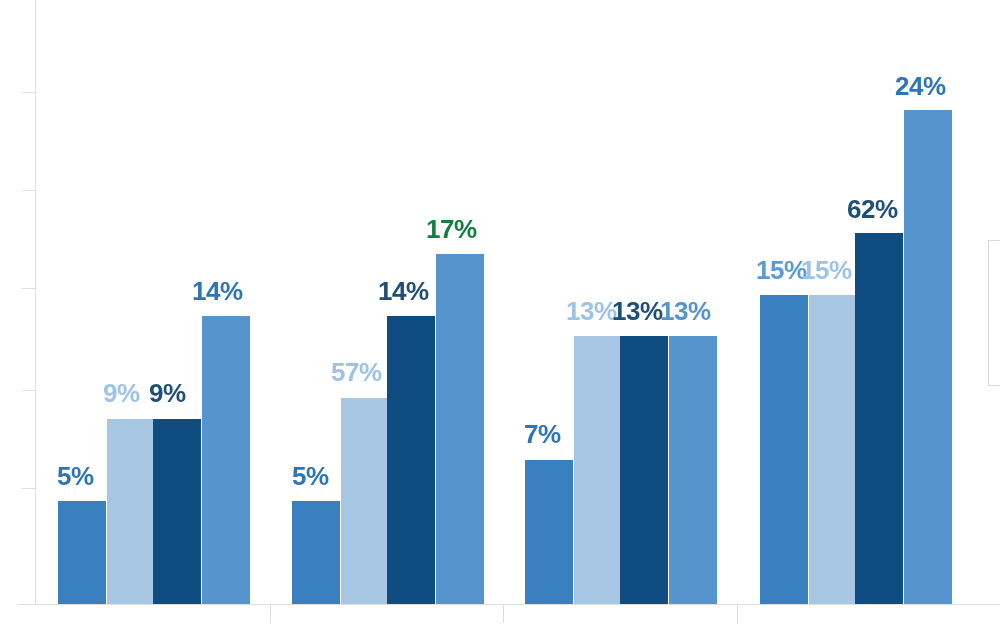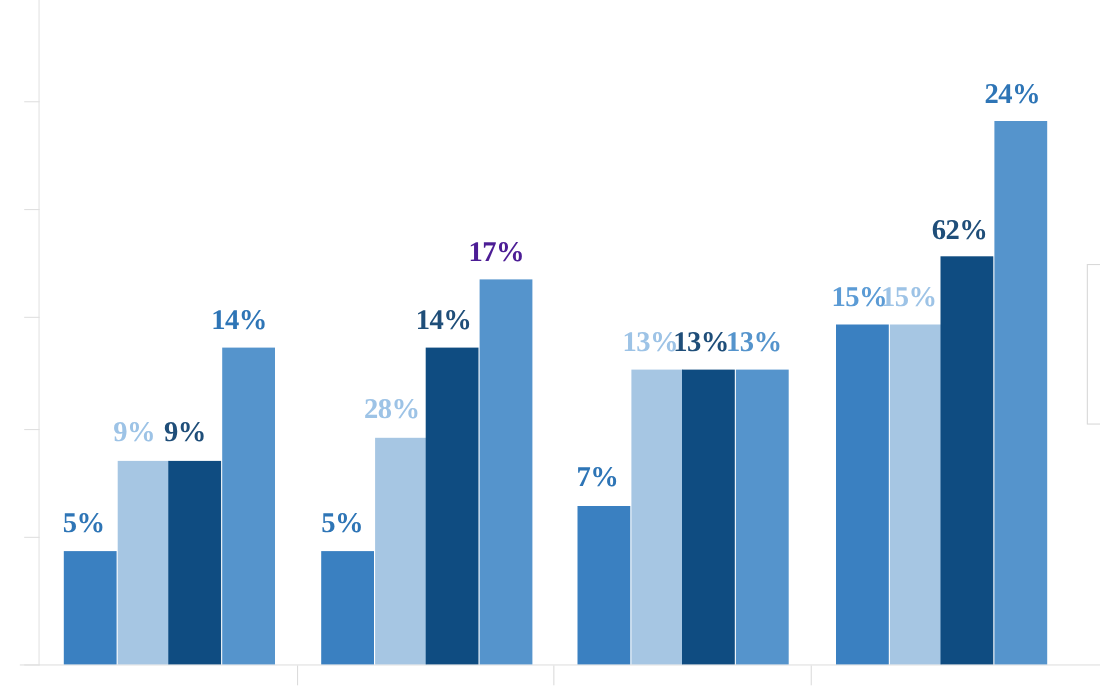--- a/index.html
+++ b/index.html
@@ -63,21 +63,21 @@
   }
 
   .bar {
     position: absolute;
     bottom: 21px; 
     box-sizing: border-box;
   }
 
   .bar-label {
     position: absolute;
-    font-family: Liberation Serif, serif;
+    font-family: Liberation Sans, sans-serif;
     font-weight: bold;
     font-size: 26px;
     letter-spacing: -0.5px;
     white-space: nowrap;
     line-height: 1;
   }
 
   
   .legend-box {
     position: absolute;
@@ -115,25 +115,25 @@
       <div class="bar-label" style="left: 57px; top: 463px; color: rgb(46, 117, 182);">5%</div>
       <div class="bar" style="left: 107px; width: 47px; height: 185.4px; background: rgb(166, 198, 227);"></div>
       <div class="bar-label" style="left: 103px; top: 380px; color: rgb(157, 195, 230);">9%</div>
       <div class="bar" style="left: 153px; width: 48px; height: 185.4px; background: rgb(15, 76, 129);"></div>
       <div class="bar-label" style="left: 149px; top: 380px; color: rgb(31, 78, 121);">9%</div>
       <div class="bar" style="left: 202px; width: 48px; height: 288.4px; background: rgb(85, 148, 204);"></div>
       <div class="bar-label" style="left: 192px; top: 278px; color: rgb(46, 117, 182);">14%</div>
       <div class="bar" style="left: 292px; width: 48px; height: 103px; background: rgb(58, 128, 193);"></div>
       <div class="bar-label" style="left: 292px; top: 463px; color: rgb(46, 117, 182);">5%</div>
       <div class="bar" style="left: 341px; width: 47px; height: 206px; background: rgb(166, 198, 227);"></div>
-      <div class="bar-label" style="left: 331px; top: 359px; color: rgb(157, 195, 230);">28%</div>
+      <div class="bar-label" style="left: 331px; top: 359px; color: rgb(157, 195, 230);">57%</div>
       <div class="bar" style="left: 387px; width: 48px; height: 288.4px; background: rgb(15, 76, 129);"></div>
       <div class="bar-label" style="left: 378px; top: 278px; color: rgb(31, 78, 121);">14%</div>
       <div class="bar" style="left: 436px; width: 48px; height: 350.2px; background: rgb(85, 148, 204);"></div>
-      <div class="bar-label" style="left: 426px; top: 216px; color: #4c1d95;">17%</div>
+      <div class="bar-label" style="left: 426px; top: 216px; color: #15803d;">17%</div>
       <div class="bar" style="left: 525px; width: 48px; height: 144.2px; background: rgb(58, 128, 193);"></div>
       <div class="bar-label" style="left: 524px; top: 421px; color: rgb(46, 117, 182);">7%</div>
       <div class="bar" style="left: 574px; width: 47px; height: 267.8px; background: rgb(166, 198, 227);"></div>
       <div class="bar-label" style="left: 566px; top: 298px; color: rgb(157, 195, 230);">13%</div>
       <div class="bar" style="left: 620px; width: 48px; height: 267.8px; background: rgb(15, 76, 129);"></div>
       <div class="bar-label" style="left: 612px; top: 298px; color: rgb(31, 78, 121);">13%</div>
       <div class="bar" style="left: 669px; width: 48px; height: 267.8px; background: rgb(85, 148, 204);"></div>
       <div class="bar-label" style="left: 660px; top: 298px; color: rgb(85, 148, 204);">13%</div>
       <div class="bar" style="left: 760px; width: 48px; height: 309px; background: rgb(58, 128, 193);"></div>
       <div class="bar-label" style="left: 756px; top: 257px; color: rgb(91, 155, 213);">15%</div>

